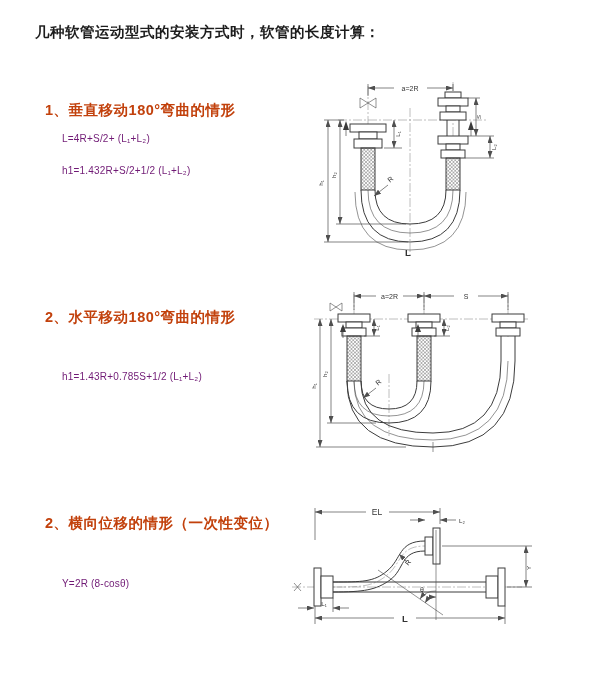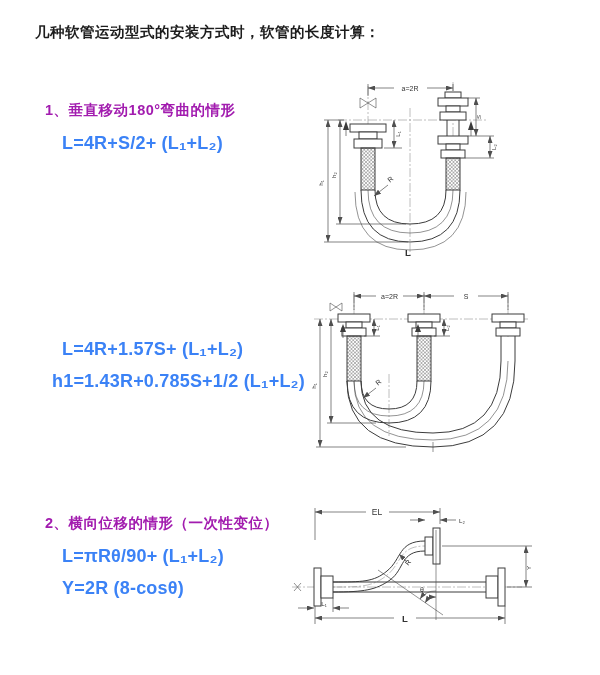--- a/index.html
+++ b/index.html
@@ -1,20 +1,20 @@
 <!DOCTYPE html>
 <html><head>
 <meta charset="utf-8">
 <style>
   html,body{margin:0;padding:0;background:#fff;}
   .page{position:relative;width:600px;height:675px;background:#ffffff;
         font-family:"Liberation Sans",sans-serif;color:#222;overflow:hidden;}
   .title{position:absolute;left:35px;top:23px;font-size:14.5px;font-weight:bold;letter-spacing:0.5px;color:#1d1d1d;}
-  .heading{position:absolute;font-size:14.5px;font-weight:bold;letter-spacing:0.5px;color:#a21caf;}
-  .formula{position:absolute;font-size:18px;font-weight:700;letter-spacing:0.2px;color:#3b82f6;}
+  .heading{position:absolute;font-size:14.5px;font-weight:bold;letter-spacing:0.5px;color:#c2410c;}
+  .formula{position:absolute;font-size:10px;font-weight:400;letter-spacing:0.2px;color:#701a75;}
   .dia{position:absolute;}
   .dia svg{display:block;width:100%;height:100%;}
   
   .ln{fill:none;stroke:#3c3c3c;stroke-width:1;}
   .tn{fill:none;stroke:#4a4a4a;stroke-width:0.6;}
   .dim{fill:none;stroke:#4f4f4f;stroke-width:0.7;}
   .cl{fill:none;stroke:#8a8a8a;stroke-width:0.55;stroke-dasharray:9 2 2 2;}
   .fit{fill:#ffffff;stroke:#3c3c3c;stroke-width:1;}
   .hs{stroke:#3c3c3c;stroke-width:1;}
   .arrf{fill:#3c3c3c;stroke:none;}
@@ -24,20 +24,21 @@
 </style>
 </head>
 <body>
 
 <div class="page">
 
   <div class="title">几种软管运动型式的安装方式时，软管的长度计算：</div>
 
   <div class="heading" style="left:45px;top:101px">1、垂直移动180°弯曲的情形</div>
   <div class="formula" style="left:62px;top:133px">L=4R+S/2+ (L₁+L₂)</div>
+  <div class="formula" style="left:62px;top:165px">h1=1.432R+S/2+1/2 (L₁+L₂)</div>
 
   <div class="dia" style="left:310px;top:78px;width:220px;height:180px">
     <svg viewBox="0 0 220 180" xmlns="http://www.w3.org/2000/svg">
       <defs>
         <marker id="ar1" markerUnits="userSpaceOnUse" markerWidth="7" markerHeight="5" refX="7" refY="2.5" orient="auto-start-reverse">
           <path d="M0,0 L7,2.5 L0,5 Z" fill="#4f4f4f"></path>
         </marker>
         <pattern id="ht1" width="3.5" height="3.5" patternUnits="userSpaceOnUse">
           <path d="M0,0 L3.5,3.5 M3.5,0 L0,3.5" stroke="#6a6a6a" stroke-width="0.5"></path>
         </pattern>
@@ -128,22 +129,22 @@
 
       <g>
         <text class="lbl" transform="rotate(-40 82 103)" x="82" y="103" text-anchor="middle">R</text>
         <line class="dim" x1="78" y1="107" x2="64" y2="118" marker-end="url(#ar1)"></line>
       </g>
 
       <text class="lbl big" x="98" y="178" text-anchor="middle">L</text>
     </svg>
   </div>
 
-  <div class="formula" style="left:62px;top:339px">L=4R+1.57S+ (L₁+L₂)</div>
-  <div class="formula" style="left:52px;top:371px">h1=1.43R+0.785S+1/2 (L₁+L₂)</div>
+  <div class="heading" style="left:45px;top:308px">2、水平移动180°弯曲的情形</div>
+  <div class="formula" style="left:62px;top:371px">h1=1.43R+0.785S+1/2 (L₁+L₂)</div>
 
   <div class="dia" style="left:306px;top:286px;width:230px;height:170px">
     <svg viewBox="0 0 230 170" xmlns="http://www.w3.org/2000/svg">
       <defs>
         <marker id="ar2" markerUnits="userSpaceOnUse" markerWidth="7" markerHeight="5" refX="7" refY="2.5" orient="auto-start-reverse">
           <path d="M0,0 L7,2.5 L0,5 Z" fill="#4f4f4f"></path>
         </marker>
         <pattern id="ht2" width="3.5" height="3.5" patternUnits="userSpaceOnUse">
           <path d="M0,0 L3.5,3.5 M3.5,0 L0,3.5" stroke="#6a6a6a" stroke-width="0.5"></path>
         </pattern>
@@ -237,21 +238,20 @@
       </g>
 
       <g>
         <text class="lbl" transform="rotate(-40 74 98)" x="74" y="98" text-anchor="middle">R</text>
         <line class="dim" x1="70" y1="102" x2="57" y2="112" marker-end="url(#ar2)"></line>
       </g>
     </svg>
   </div>
 
   <div class="heading" style="left:45px;top:514px">2、横向位移的情形（一次性变位）</div>
-  <div class="formula" style="left:62px;top:546px">L=πRθ/90+ (L₁+L₂)</div>
   <div class="formula" style="left:62px;top:578px">Y=2R (8-cosθ)</div>
 
   <div class="dia" style="left:288px;top:500px;width:260px;height:145px">
     <svg viewBox="0 0 260 145" xmlns="http://www.w3.org/2000/svg">
       <defs>
         <marker id="ar3" markerUnits="userSpaceOnUse" markerWidth="7" markerHeight="5" refX="7" refY="2.5" orient="auto-start-reverse">
           <path d="M0,0 L7,2.5 L0,5 Z" fill="#4f4f4f"></path>
         </marker>
       </defs>
 

